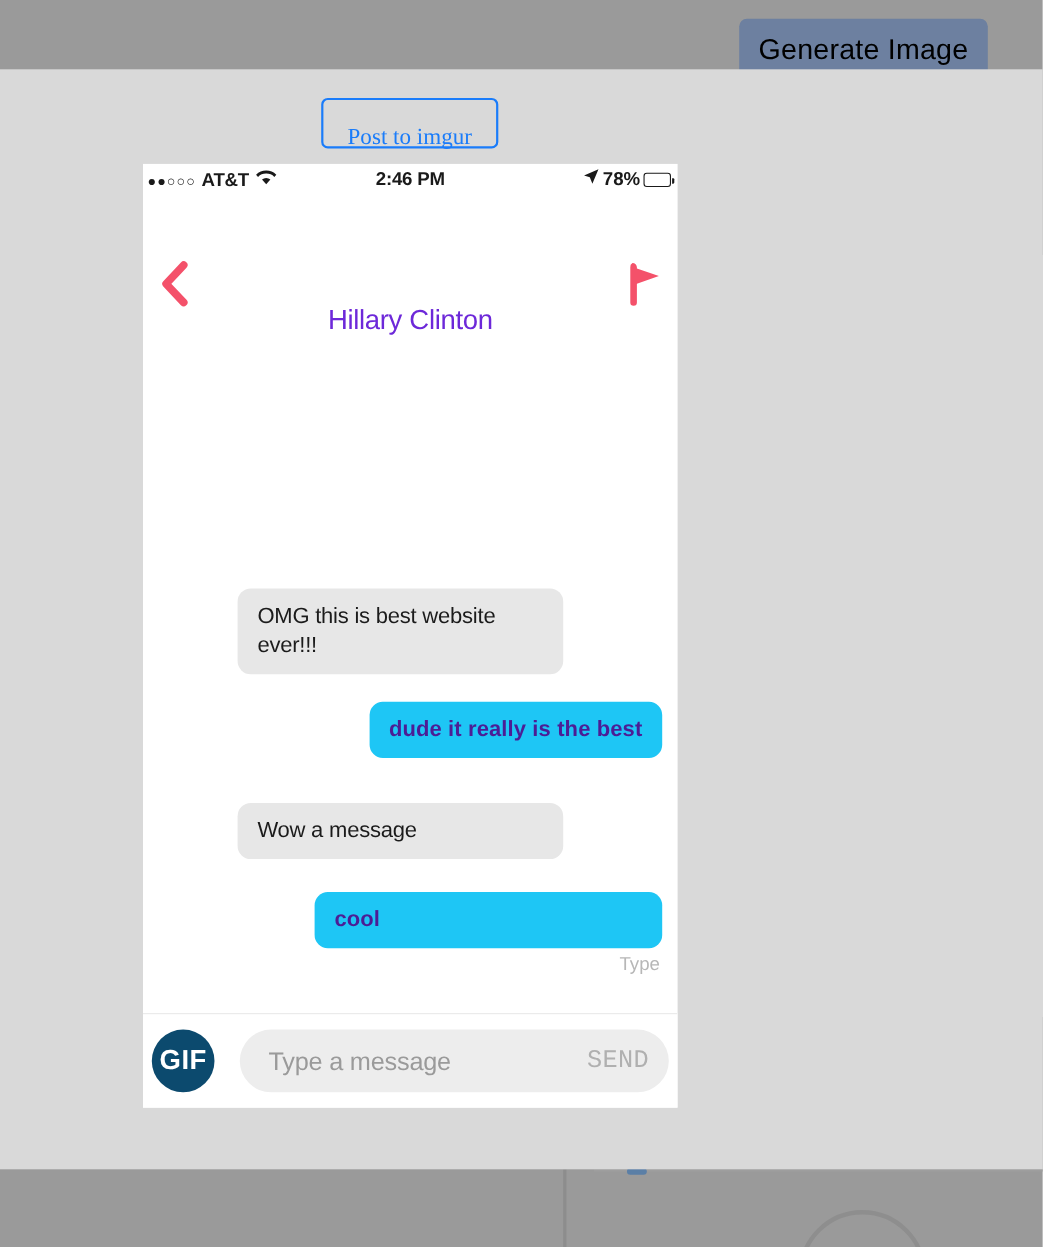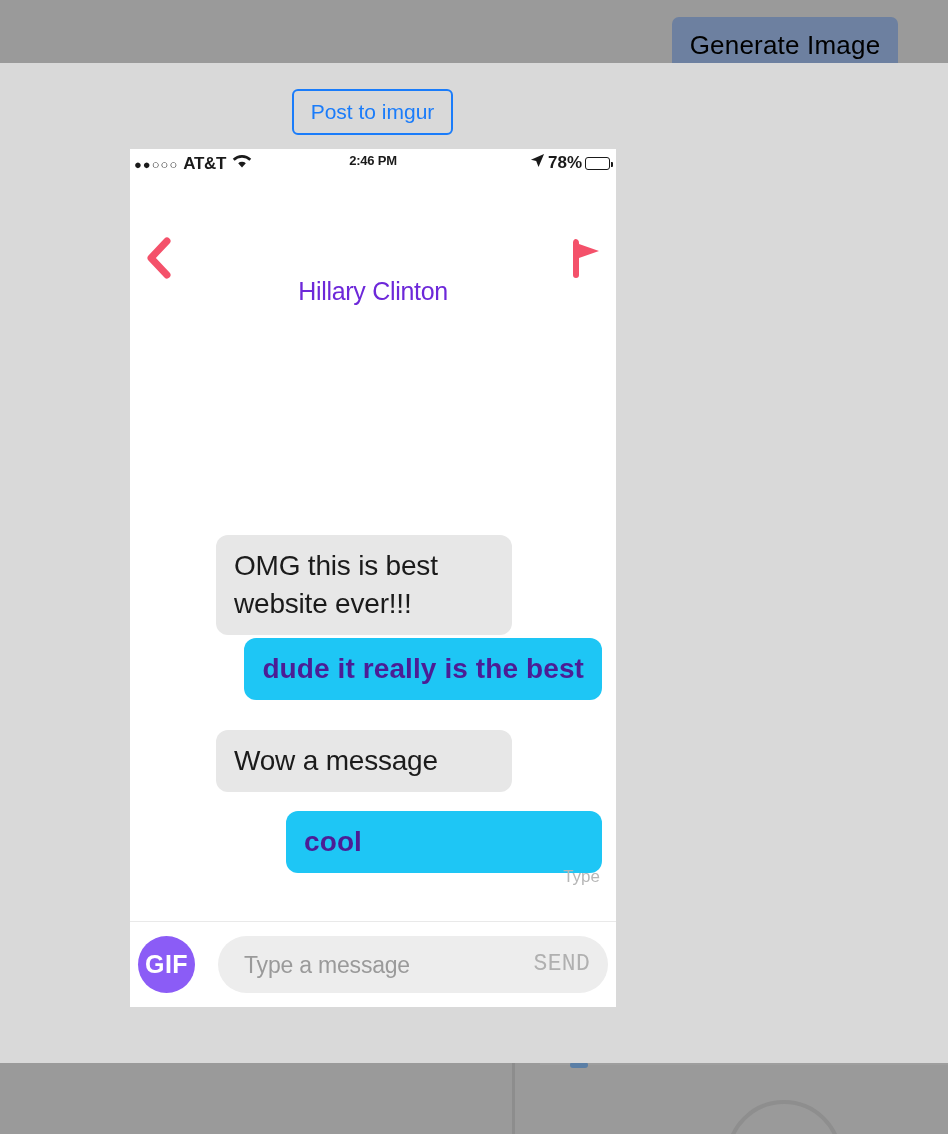--- a/index.html
+++ b/index.html
@@ -77,22 +77,22 @@
     left: 292px; top: 89px;
     width: 161px; height: 46px;
     border: 2px solid #1a7cfa;
     border-radius: 6px;
     background: transparent;
     color: #1a7cfa;
     font-size: 21px;
     line-height: 42px;
     text-align: center;
     box-sizing: border-box;
-    font-family: Liberation Sans, sans-serif;
-    padding: 0;
+    font-family: Liberation Serif, serif;
+    padding: 12px;
     cursor: pointer;
   }
 
   
   .phone {
     position: absolute;
     left: 130px; top: 149px;
     width: 486px; height: 858px;
     background: #ffffff;
     overflow: hidden;
@@ -112,21 +112,21 @@
     align-items: center;
     gap: 3px;
   }
   .dots { letter-spacing: 1px; font-size: 13px; line-height: 1; }
   .carrier { font-size: 17px; font-weight: 600; letter-spacing: -.3px; margin-left: 2px; text-align: right;}
   .wifi { margin-left: 3px; display: inline-block; }
   .sb-time {
     position: absolute;
     left: 0; right: 0; top: 4px;
     text-align: center;
-    font-size: 13px;
+    font-size: 17px;
     font-weight: 600;
     letter-spacing: -.2px;
   }
   .sb-right {
     position: absolute;
     right: 6px; top: 4px;
     display: flex;
     align-items: center;
     gap: 3px;
     font-size: 17px;
@@ -266,21 +266,21 @@
   }
   .msg-avatar {
     width: 60px; height: 60px;
     border-radius: 50%;
     overflow: hidden;
     flex: 0 0 60px;
   }
   .bubble {
     border-radius: 12px;
     padding: 12px 18px;
-    font-size: 28px;
+    font-size: 20px;
     line-height: 1.35;
     letter-spacing: -.2px;
     box-sizing: border-box;
   }
   .bubble.incoming {
     background: #e7e7e7;
     color: #1b1b1b;
     margin-left: 12px;
   }
   .bubble.outgoing {
@@ -302,21 +302,21 @@
     width: 486px; height: 86px;
     background: #ffffff;
     border-top: 1px solid #e9e9e9;
     box-sizing: border-box;
   }
   .gif-btn {
     position: absolute;
     left: 8px; top: 14px;
     width: 57px; height: 57px;
     border-radius: 50%;
-    background: #8b5cf6;
+    background: #0c4a6e;
     color: #ffffff;
     font-size: 25px;
     font-weight: bold;
     line-height: 57px;
     text-align: center;
     letter-spacing: .4px;
     border: none;
     padding: 0;
     cursor: pointer;
   }

